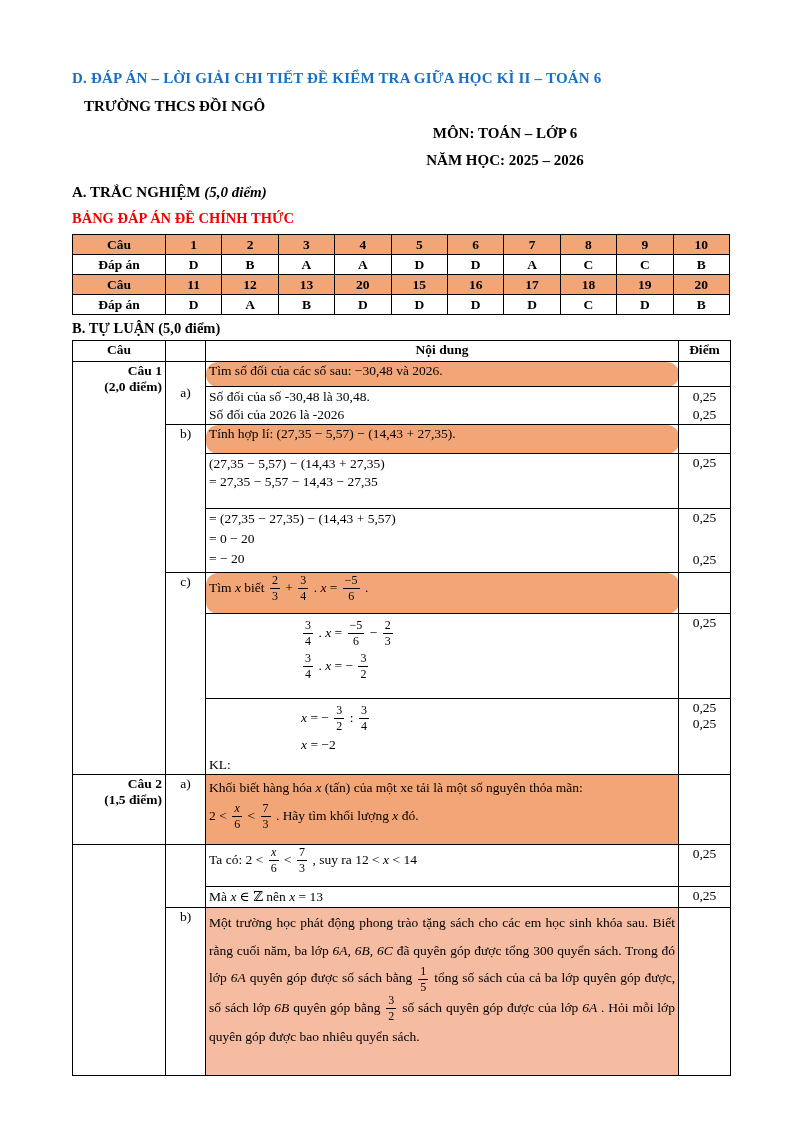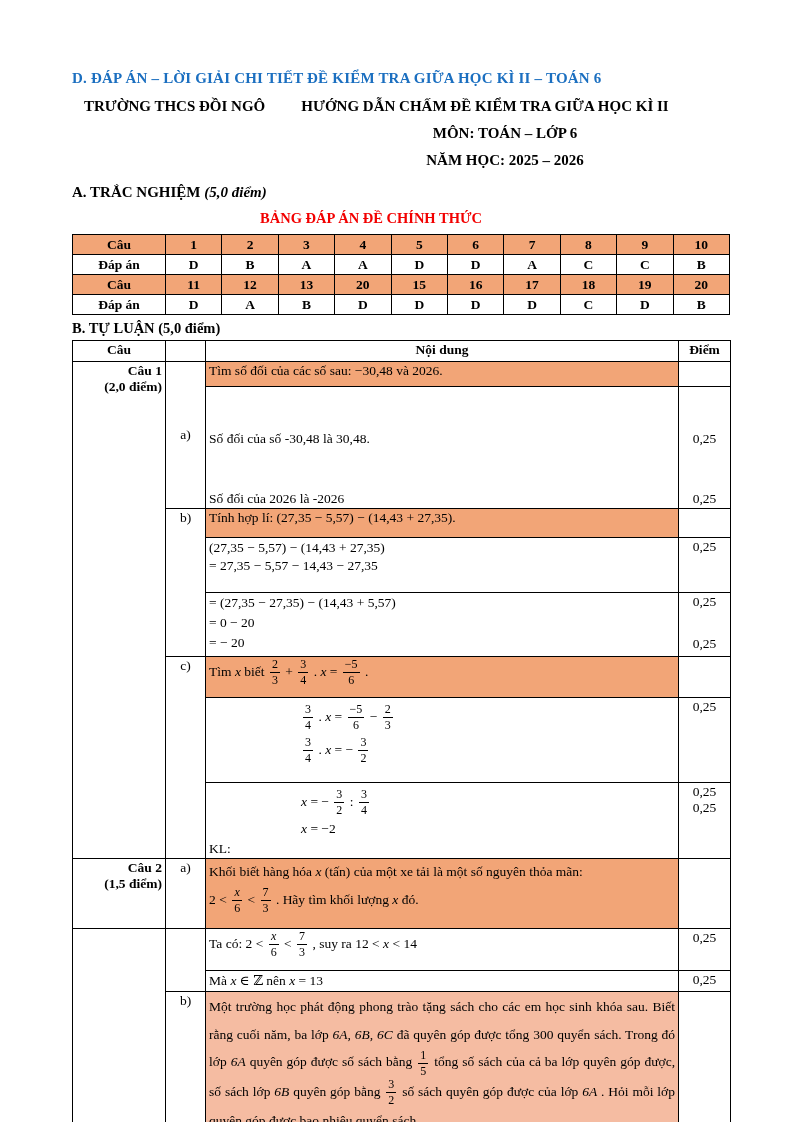--- a/index.html
+++ b/index.html
@@ -12,21 +12,21 @@
   .content { padding:70px 64px 1px 72px; width:734px; }
 
   
   .doc-title { color:var(--blue,#1B6FC0); font-weight:bold; font-size:15px; letter-spacing:.2px; }
   .line2 { display:flex; margin-top:11px; font-weight:bold; font-size:15px; }
   .school { margin-left:12px; white-space:nowrap; }
   .grading { margin-left:36px; white-space:nowrap; }
   .centered-sub { width:400px; margin-left:233px; text-align:center; font-weight:bold; font-size:15px; margin-top:10px; }
   .section-heading { font-weight:bold; font-size:15px; margin-top:15px; }
   .section-heading .pts { font-style:italic;margin-top:40px; }
-  .mcq-title { text-align:center; color:var(--red,#F20000); font-weight:bold; font-size:14.5px; margin-top:9px; }
+  .mcq-title { color:var(--red,#F20000); font-weight:bold; font-size:14.5px; margin-top:9px; }
 
   
   table.mcq { border-collapse:collapse; margin-top:7px; table-layout:fixed; width:657px; }
   table.mcq td {
     border:1.4px solid #000; text-align:center; font-weight:bold;
     height:20px; padding:0 2px; font-size:13.5px;
   }
   table.mcq td.hl { background:var(--orange,#F2A577); }
   table.mcq col.c0 { width:93px; }
   table.mcq col.cn { width:56.4px; }
@@ -37,24 +37,24 @@
   table.essay { border-collapse:collapse; table-layout:fixed; width:658px; }
   table.essay td { border:1.3px solid #000; vertical-align:top; padding:1px 3px; }
   col.e-cau { width:93px; } col.e-sub { width:40px; } col.e-nd { width:473px; } col.e-diem { width:52px; }
 
   .th-cell { text-align:center; font-weight:bold; padding:1px 0; }
   .td-cau  { text-align:right; font-weight:bold; padding-top:2px; }
   .td-sub  { text-align:center; padding-top:3px; }
   .td-nd   { padding:1px 4px 1px 6px; }
   .hl  { background:var(--orange,#F2A577); }
   .hl2 { background:var(--orangeL,#F5BCA2); }
-  .v-mid { vertical-align:middle; }
+  .v-mid { vertical-align:middle;border-radius:12px; }
   .v-bot { vertical-align:bottom; }
   .td-diem { text-align:center; padding:1px 2px; }
-  .ln { line-height:17.5px;margin-top:42px; }
+  .ln { line-height:17.5px; }
   .eq { padding-left:92px; margin:4px 0; }
   .math-line { line-height:1.35; }
   .pt38 { padding-top:38px; }
   .justify { text-align:justify; line-height:2.05; padding:3px 8px 3px 7px; }
 
   
   .frac { display:inline-block; vertical-align:middle; text-align:center; line-height:1.08; font-size:12px; margin:0 2px; }
   .frac .num { display:block; padding:0 2px 1px 2px; }
   .frac .den { display:block; border-top:1px solid #000; padding:1px 2px 0 2px; }
   .it { font-style:italic; }
@@ -63,21 +63,20 @@
 </style>
 </head>
 <body>
 
 <div class="content">
 
   <div class="doc-title">D. ĐÁP ÁN – LỜI GIẢI CHI TIẾT ĐỀ KIỂM TRA GIỮA HỌC KÌ II – TOÁN 6</div>
 
   <div class="line2">
     <span class="school">TRƯỜNG THCS ĐỒI NGÔ</span>
-    <span class="grading">HƯỚNG DẪN CHẤM ĐỀ KIỂM TRA GIỮA HỌC KÌ II</span>
   </div>
   <div class="centered-sub">MÔN: TOÁN – LỚP 6</div>
   <div class="centered-sub">NĂM HỌC: 2025 – 2026</div>
 
   <div class="section-heading">
     <span>A. TRẮC NGHIỆM</span>
     <span class="pts">(5,0 điểm)</span>
   </div>
 
   <div class="mcq-title">BẢNG ĐÁP ÁN ĐỀ CHÍNH THỨC</div>

